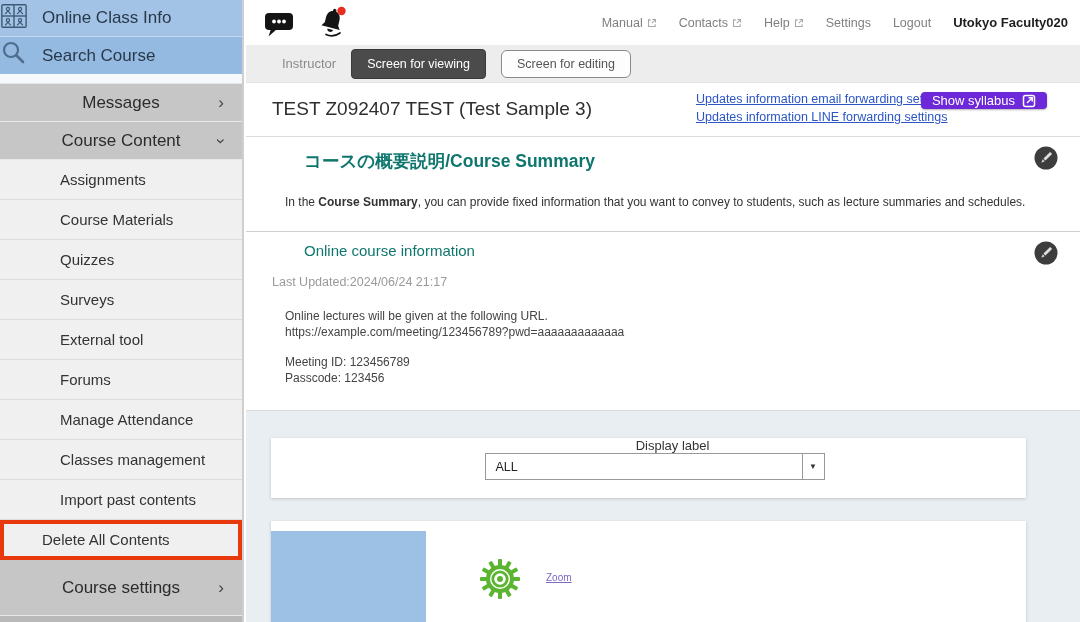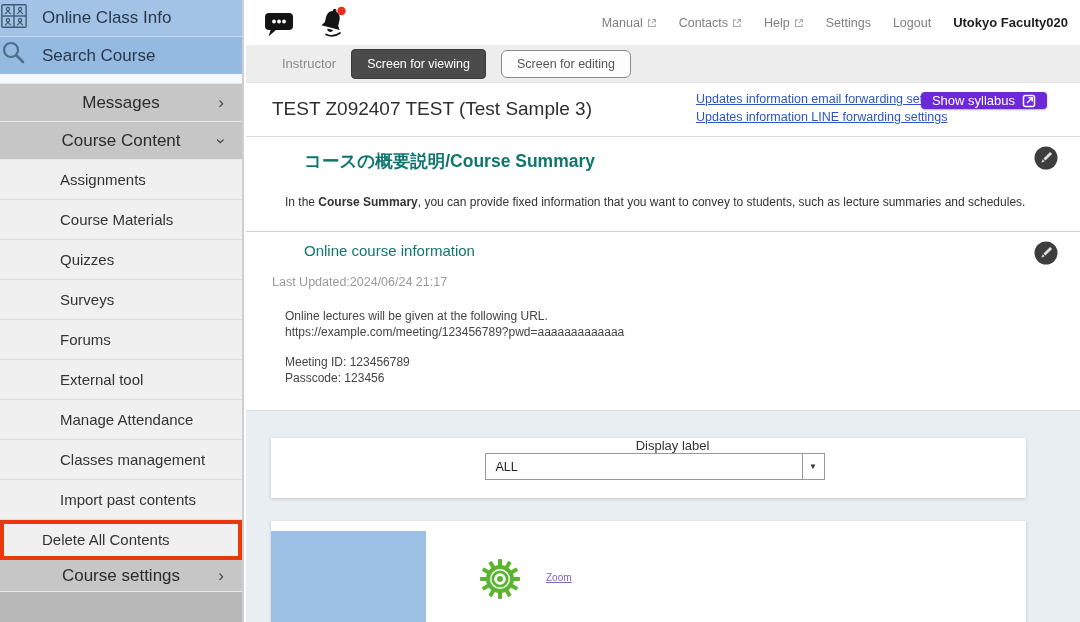--- a/index.html
+++ b/index.html
@@ -13,21 +13,21 @@
              display:flex; flex-direction:column; }
   .side-blue { height:37px; display:flex; align-items:center; gap:14px;
                font-size:17px; color:#28394a; cursor:pointer; }
   .side-blue.first { background:#a3c3e6; border-bottom:1px solid #c4d8ee; }
   .side-blue.second{ background:#95bae1; }
   .side-gap { height:10px; background:#f6f9fc; border-bottom:1px solid #e4e4e4; }
   .side-head { position:relative; height:38px; background:#c6c6c6;
                display:flex; align-items:center; justify-content:center;
                font-size:17px; color:#2c2c2c; border-bottom:1px solid #e8e8e8;
                cursor:pointer; }
-  .side-head.tall { height:32px; }
+  .side-head.tall { height:56px; }
   .side-head .chev { position:absolute; right:18px; color:#444; font-size:17px; }
   .chev-down { display:inline-block; transform:rotate(90deg); }
   .side-item { height:40px; line-height:39px; background:#f0f0f0;
                border-bottom:1px solid #dcdcdc; padding-left:60px;
                font-size:15px; color:#333; cursor:pointer; }
   .side-item.danger { border:4px solid #e8380d; line-height:31px; padding-left:38px; }
   .side-bottom { flex:1; background:#b9b9b9; }
 
   
   .main { position:absolute; left:246px; top:0; right:0; height:622px; }
@@ -145,22 +145,22 @@
     </div>
     <div class="side-head">
       <span>Course Content</span>
       <span class="chev"><span class="chev-down">›</span></span>
     </div>
 
     <div class="side-item">Assignments</div>
     <div class="side-item">Course Materials</div>
     <div class="side-item">Quizzes</div>
     <div class="side-item">Surveys</div>
+    <div class="side-item">External tool</div>
     <div class="side-item">Forums</div>
-    <div class="side-item">External tool</div>
     <div class="side-item">Manage Attendance</div>
     <div class="side-item">Classes management</div>
     <div class="side-item">Import past contents</div>
     <div class="side-item danger">Delete All Contents</div>
 
     <div class="side-head tall">
       <span>Course settings</span>
       <span class="chev">›</span>
     </div>
     <div class="side-bottom"></div>

